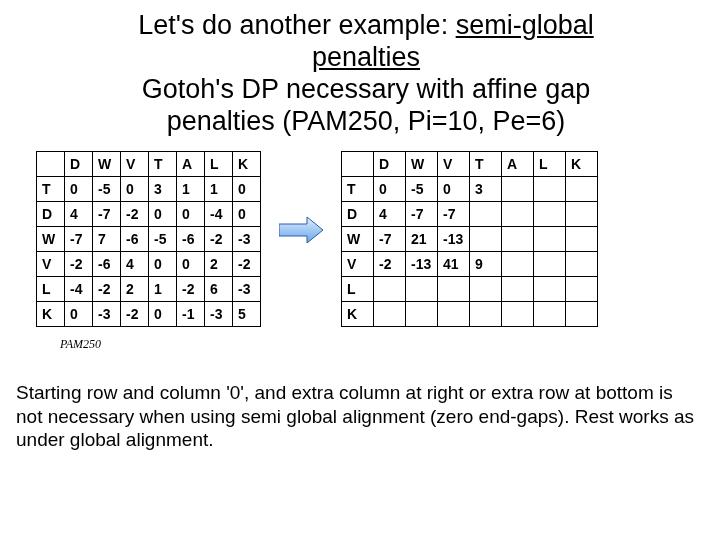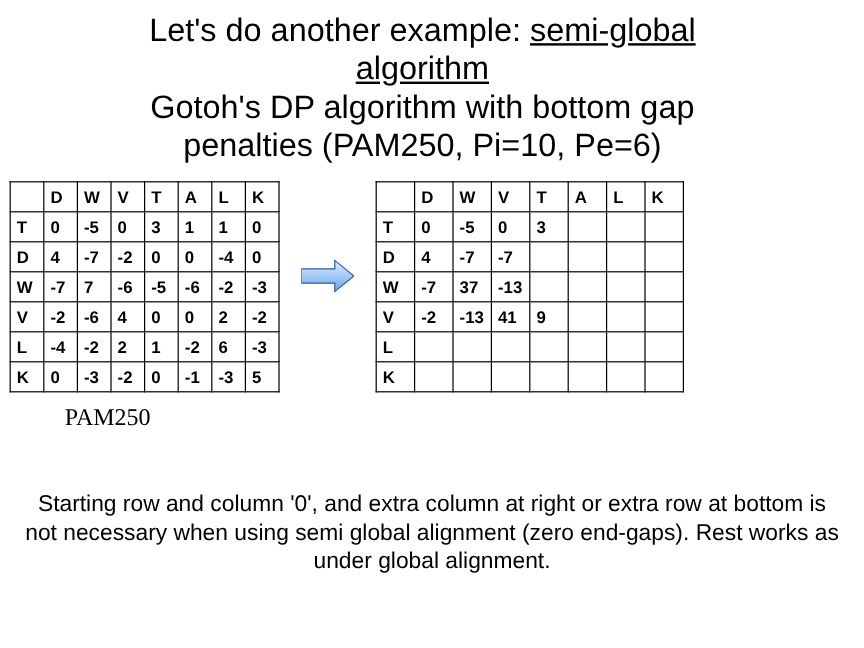--- a/index.html
+++ b/index.html
@@ -10,21 +10,21 @@
     background: #fff;
     font-family: Arial, Helvetica, sans-serif;
     color: #000;
     overflow: hidden;
   }
   .slide {
     width: 720px;
     height: 492px;
     position: relative;
     box-sizing: border-box;
-    padding: 10px 28px 0 12px;
+    padding: 10px 28px 0 40px;
   }
   .title {
     text-align: center;
     font-size: 27px;
     line-height: 1.18;
     margin: 0 0 14px 0;
     font-weight: normal;
   }
   .title .underline { text-decoration: underline; }
   .tables-row {
@@ -55,42 +55,42 @@
     align-items: center;
     padding-top: 64px;
   }
   .arrow {
     width: 44px;
     height: 30px;
   }
   .arrow svg { width: 44px; height: 30px; display: block; }
   .caption {
     font-family: "Times New Roman", Times, serif;
-    font-size: 20px;
-    margin: 10px 0 0 42px;
+    font-style: italic;
+    font-size: 12px;
+    margin: 10px 0 0 20px;
   }
   .footer {
     position: absolute;
     left: 16px;
     right: 16px;
-    bottom: 12px;
+    bottom: 40px;
     font-size: 19px;
     line-height: 1.25;
-    text-align: center;
   }
 </style>
 </head>
 <body>
 
 <div class="slide">
 
   <h1 class="title">
     <span>Let's do another example: </span><span class="underline">semi-global</span><br>
-    <span class="underline">algorithm</span><br>
-    <span>Gotoh's DP algorithm with bottom gap</span><br>
+    <span class="underline">penalties</span><br>
+    <span>Gotoh's DP necessary with affine gap</span><br>
     <span>penalties (PAM250, Pi=10, Pe=6)</span>
   </h1>
 
   <div class="tables-row">
 
     <table class="dp left">
       <tbody>
           <tr>
         <td class="corner"></td>
         <td>D</td>
@@ -206,21 +206,21 @@
         <td>-7</td>
         <td>-7</td>
         <td></td>
         <td></td>
         <td></td>
         <td></td>
       </tr>
       <tr>
         <td>W</td>
         <td>-7</td>
-        <td>37</td>
+        <td>21</td>
         <td>-13</td>
         <td></td>
         <td></td>
         <td></td>
         <td></td>
       </tr>
       <tr>
         <td>V</td>
         <td>-2</td>
         <td>-13</td>

